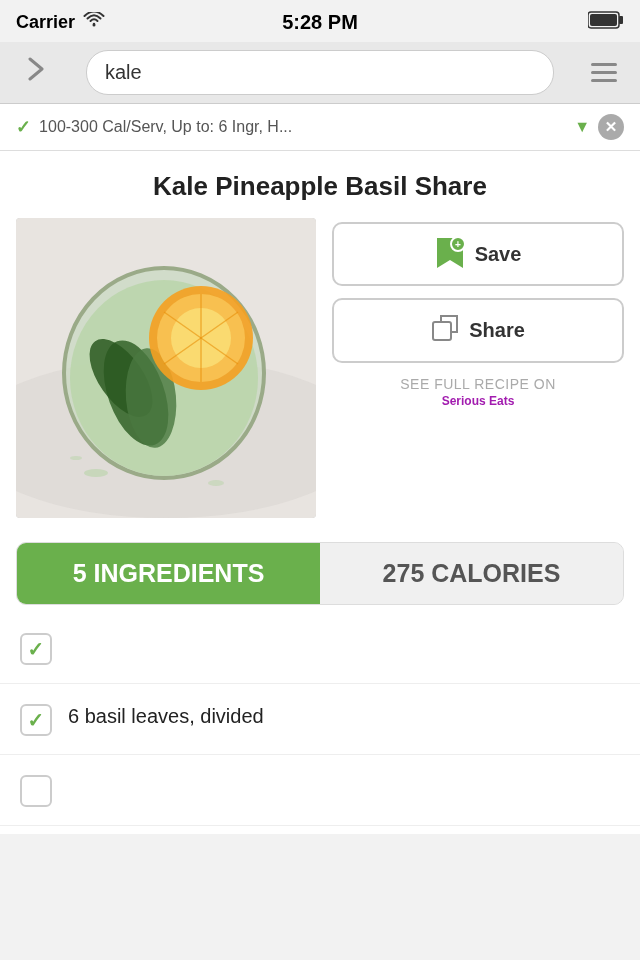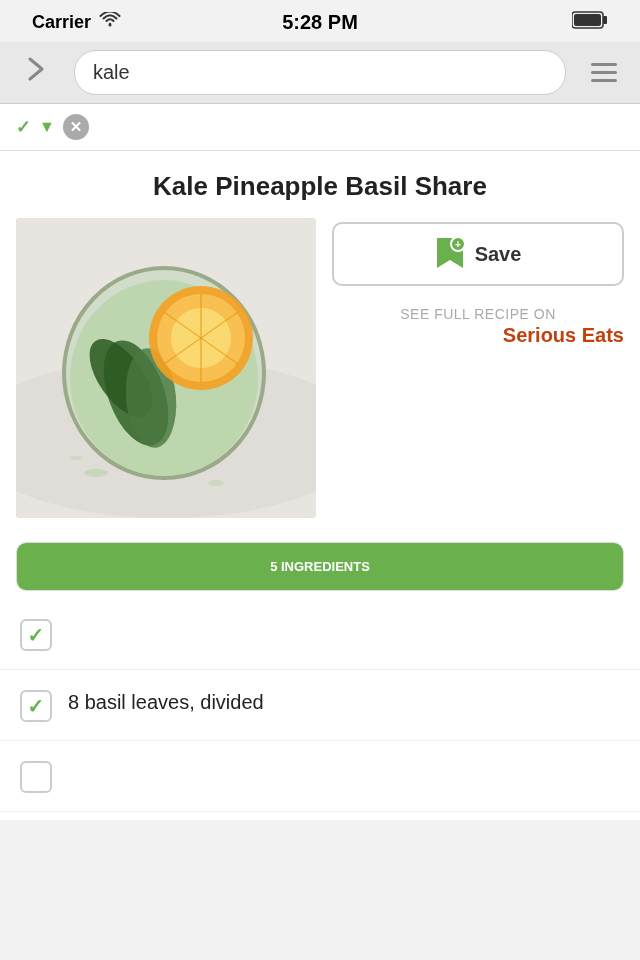--- a/index.html
+++ b/index.html
@@ -11,21 +11,21 @@
       min-height: 960px;
       overflow-x: hidden;
     }
 
     
     .status-bar {
       background: #f2f2f2;
       display: flex;
       justify-content: space-between;
       align-items: center;
-      padding: 8px 32px 6px;
+      padding: 8px 16px 6px;
       height: 42px;
     }
     .status-left {
       display: flex;
       align-items: center;
       gap: 8px;
       font-size: 18px;
       font-weight: 600;
     }
     .wifi-icon {
@@ -38,21 +38,21 @@
       font-size: 20px;
       font-weight: 600;
     }
 
     
     .top-nav {
       background: #e8e8e8;
       display: flex;
       align-items: center;
       padding: 8px 14px;
-      gap: 16px;
+      gap: 28px;
       border-bottom: 1px solid #ccc;
     }
     .back-btn {
       width: 44px;
       height: 44px;
       display: flex;
       align-items: center;
       justify-content: center;
       flex-shrink: 0;
     }
@@ -181,51 +181,50 @@
       border-radius: 10px;
       padding: 14px 20px;
       background: white;
       font-size: 20px;
       font-weight: 600;
       color: #333;
       cursor: pointer;
     }
 
     .source-info {
-      margin-top: 8px;
+      margin-top: 1px;
       text-align: center;
     }
     .source-label {
       font-size: 14px;
       color: #aaa;
       text-transform: uppercase;
       letter-spacing: 0.5px;
     }
     .source-name {
-      font-size: 20px;
+      font-size: 12px;
       font-weight: 600;
-      color: #c2410c;
+      color: #a21caf;
       margin-top: 2px;
-      text-align: right;
     }
 
     
     .tabs-container {
       display: flex;
       margin: 4px 16px 0;
       border-radius: 10px;
       overflow: hidden;
       border: 1px solid #ddd;
       background: #f0f0f0;
     }
     .tab {
       flex: 1;
       padding: 16px 10px;
       text-align: center;
-      font-size: 13px;
+      font-size: 25px;
       font-weight: 700;
       cursor: pointer;
     }
     .tab-active {
       background: #6ab04c;
       color: white;
     }
     .tab-inactive {
       background: #f0f0f0;
       color: #555;
@@ -306,20 +305,21 @@
   <input class="search-bar" type="text" value="kale" style="">
   <div class="menu-btn">
     <div class="menu-line"></div>
     <div class="menu-line"></div>
     <div class="menu-line"></div>
   </div>
 </div>
 
 <div class="filter-bar">
   <span class="filter-check">✓</span>
+  <span class="filter-text">100-300 Cal/Serv, Up to: 6 Ingr, H...</span>
   <span class="filter-dropdown">▼</span>
   <div class="filter-close">
     <span>✕</span>
   </div>
 </div>
 
 <div class="main-content">
 
   <h1 class="recipe-title">Kale Pineapple Basil Share</h1>
 
@@ -359,47 +359,59 @@
       <button class="action-btn">
         <span style="position:relative;display:inline-block;width:30px;height:32px;">
           <svg width="30" height="32" viewBox="0 0 30 32">
             <polygon points="2,0 28,0 28,30 15,22 2,30" fill="#6ab04c"></polygon>
             <circle cx="23" cy="6" r="7" fill="#6ab04c" stroke="white" stroke-width="2"></circle>
             <text x="23" y="10" text-anchor="middle" fill="white" font-size="10" font-weight="bold">+</text>
           </svg>
         </span>
         <span>Save</span>
       </button>
+      <button class="action-btn">
+        <span>
+          <svg width="28" height="28" viewBox="0 0 28 28">
+            <rect x="2" y="8" width="18" height="18" rx="2" fill="none" stroke="#888" stroke-width="2"></rect>
+            <polyline points="10,8 10,2 26,2 26,18 20,18" stroke="#888" stroke-width="2" fill="none"></polyline>
+          </svg>
+        </span>
+        <span>Share</span>
+      </button>
 
       <div class="source-info">
         <div class="source-label">SEE FULL RECIPE ON</div>
         <div class="source-name">Serious Eats</div>
       </div>
     </div>
   </div>
 
   <div class="tabs-container">
     <div class="tab tab-active">
       <span>5 INGREDIENTS</span>
     </div>
+    <div class="tab tab-inactive">
+      <span>275 CALORIES</span>
+    </div>
   </div>
 
   <div class="ingredients-list">
 
     <div class="ingredient-item">
       <div class="ingredient-checkbox checked">
         <span class="check-mark">✓</span>
       </div>
     </div>
 
     <div class="ingredient-item">
       <div class="ingredient-checkbox checked">
         <span class="check-mark">✓</span>
       </div>
-      <span class="ingredient-text">8 basil leaves, divided</span>
+      <span class="ingredient-text">6 basil leaves, divided</span>
     </div>
 
     <div class="ingredient-item">
       <div class="ingredient-checkbox">
       </div>
     </div>
 
   </div>
 
 </div>

